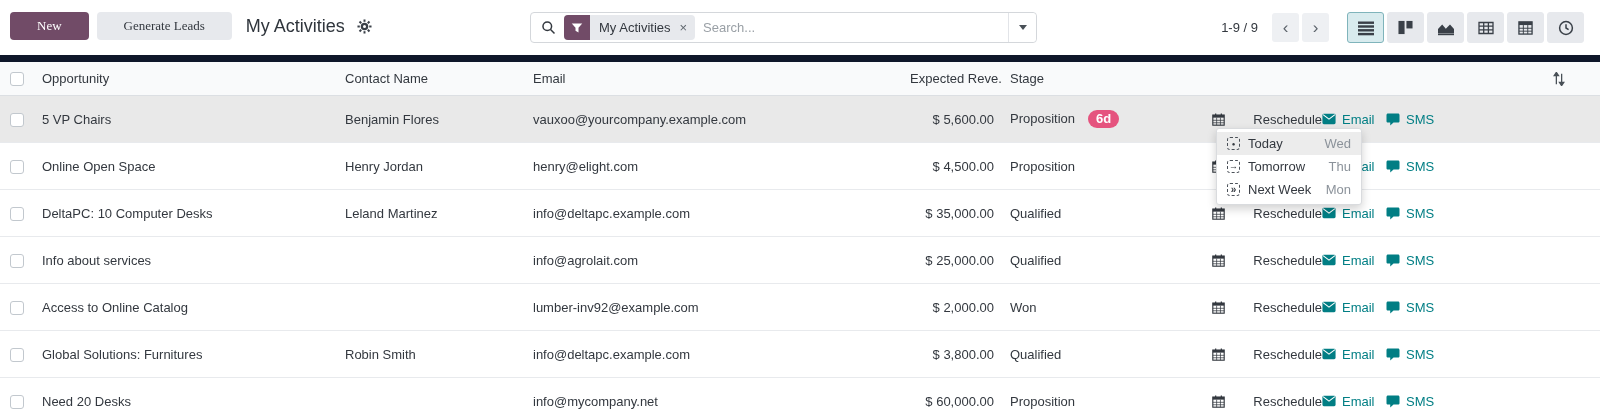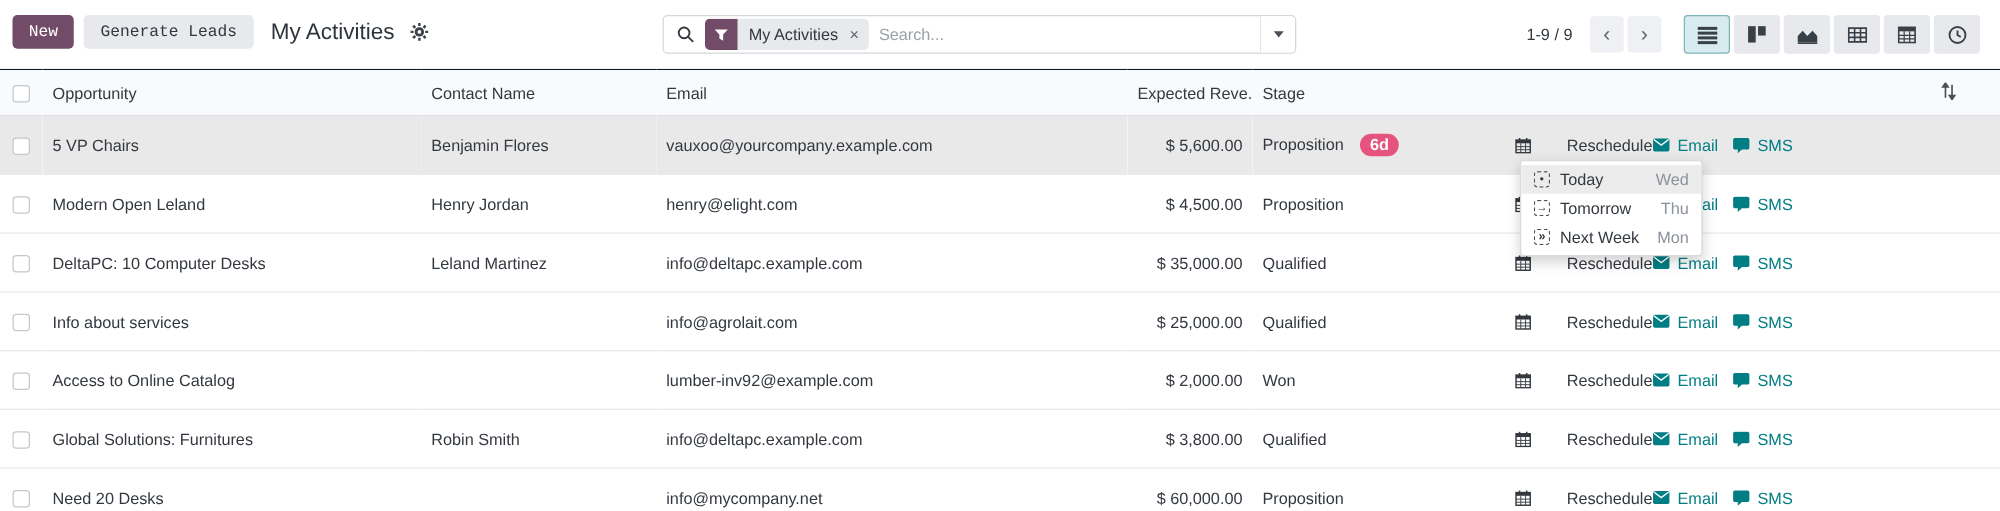--- a/index.html
+++ b/index.html
@@ -9,22 +9,22 @@
   }
   *{box-sizing:border-box;margin:0;padding:0;}
   html,body{width:1600px;height:409px;overflow:hidden;}
   body{
     font-family:"Liberation Sans", sans-serif;
     font-size:13px;color:#33383f;background:#fff;position:relative;
   }
   
   .control-panel{position:relative;height:55px;background:#fff;}
   .cp-left{position:absolute;left:10px;top:12px;display:flex;align-items:center;gap:8px;}
-  .btn{border:none;border-radius:4px;padding:6px 13px;font-size:13px;cursor:pointer;
-       font-family:Liberation Mono, monospace;white-space:nowrap;}
+  .btn{border:none;border-radius:4px;padding:6px 27px;font-size:13px;cursor:pointer;
+       font-family:Liberation Serif, serif;white-space:nowrap;}
   .btn-primary{background:var(--brand-purple,#714B67);color:#fff;}
   .btn-secondary{background:#e7e9ed;color:#33383f;}
   .page-title{font-size:18px;color:#2f353c;margin-left:6px;white-space:nowrap;}
   .gear-btn{background:none;border:none;cursor:pointer;margin-left:4px;display:inline-flex;align-items:center;}
   
   .searchbar{position:absolute;left:530px;top:12px;width:507px;height:31px;
     border:1px solid #d4d7db;border-radius:4px;display:flex;align-items:center;background:#fff;}
   .search-glass{margin:0 8px 0 10px;display:inline-flex;flex:none;}
   .facet{display:flex;align-items:center;height:25px;background:#e7e9ed;border-radius:4px;overflow:hidden;flex:none;}
   .facet-chip{width:26px;height:25px;background:var(--brand-purple,#714B67);
@@ -44,21 +44,21 @@
   .pager-btns{display:flex;gap:3px;}
   .pager-btn{width:27px;height:29px;background:#eef0f3;color:#5c636b;border:none;border-radius:3px;
     font-size:17px;line-height:1;cursor:pointer;display:flex;align-items:center;justify-content:center;}
   .view-switcher{display:flex;gap:3px;margin-left:8px;}
   .view-btn{width:37px;height:31px;background:#e7e9ed;border:1px solid #e7e9ed;border-radius:3px;
     display:flex;align-items:center;justify-content:center;cursor:pointer;}
   .view-btn.active{background:#d8ebee;border-color:#7fb4bb;}
   
   table{width:1600px;border-collapse:collapse;table-layout:fixed;}
   thead tr{height:37px;background:#f9fafb;}
-  thead{border-top:1px solid #0f172a;border-bottom:1px solid #dcdfe3;}
+  thead{border-top:7px solid #0f172a;border-bottom:1px solid #dcdfe3;}
   th{font-weight:500;color:#33383f;text-align:left;padding:0 8px;font-size:13px;white-space:nowrap;overflow:hidden;}
   td{padding:0 8px;font-size:13px;white-space:nowrap;overflow:hidden;vertical-align:middle;}
   tbody tr{height:47px;border-top:1px solid #e8eaed;background:#fff;}
   tbody tr:first-child{border-top:none;}
   tbody tr.row-highlight{background:#e9e9e9;}
   .col-check{width:34px;}
   .col-opp{width:303px;}
   .col-contact{width:188px;}
   .col-email{width:377px;}
   .col-rev{width:100px;text-align:right;}
@@ -246,21 +246,21 @@
           <svg width="14" height="13" viewBox="0 0 16 15">
             <path d="M2.2 0.5h11.6c1 0 1.7.7 1.7 1.7v7.2c0 1-.7 1.7-1.7 1.7H8.6l-3.8 3.4v-3.4H2.2c-1 0-1.7-.7-1.7-1.7V2.2c0-1 .7-1.7 1.7-1.7z" fill="#017e84"></path>
           </svg>
           <span>SMS</span>
         </button>
       </div>
     </td>
   </tr>
       <tr>
     <td class="col-check"><input type="checkbox" class="cb" style=""></td>
-    <td class="col-opp">Modern Open Leland</td>
+    <td class="col-opp">Online Open Space</td>
     <td class="col-contact">Henry Jordan</td>
     <td class="col-email">henry@elight.com</td>
     <td class="col-rev">$ 4,500.00</td>
     <td class="col-stage">
       <span>Proposition</span>
     </td>
     <td class="col-actions">
       <div class="actions-wrap">
         <button class="act act-reschedule">
           <svg width="13" height="13" viewBox="0 0 16 16">

